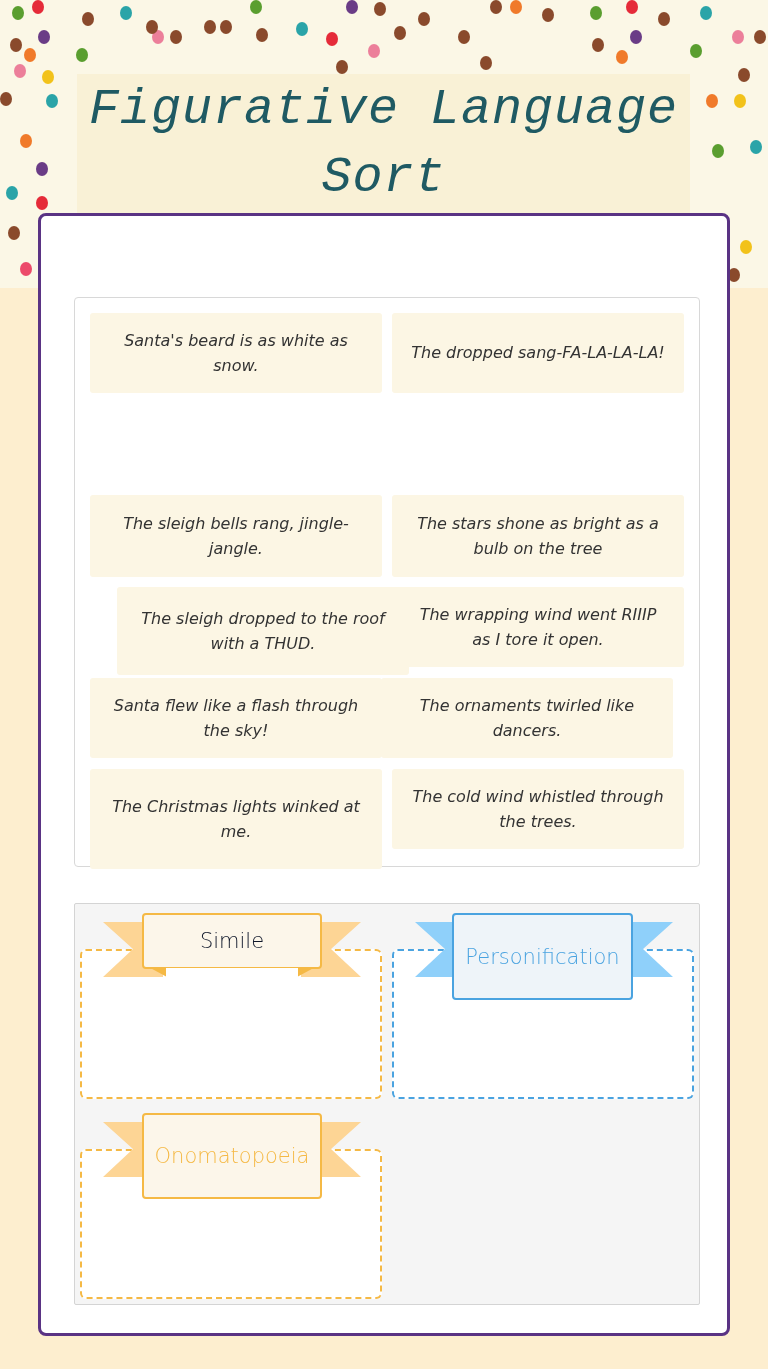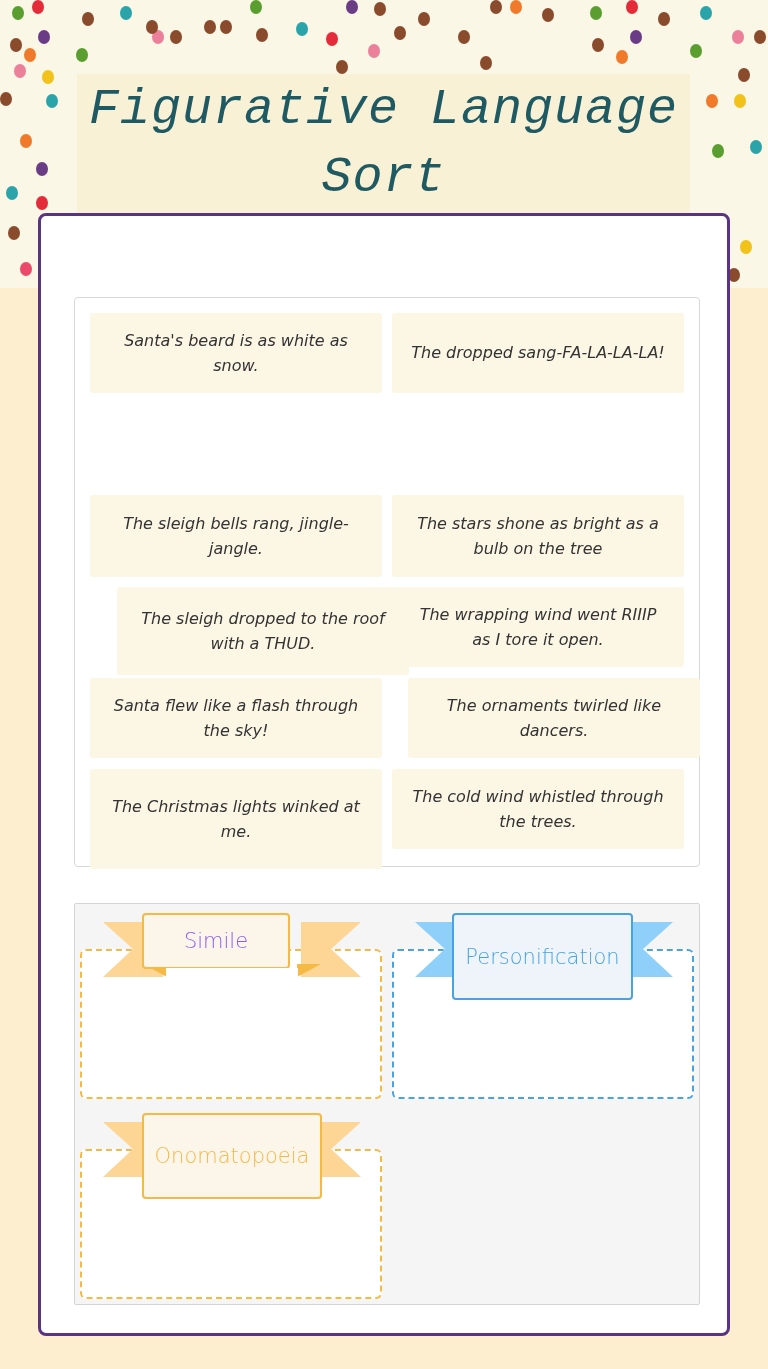--- a/index.html
+++ b/index.html
@@ -127,37 +127,37 @@
 <div class="worksheet">
 
   <div class="cards-panel">
     <div class="card" style="left:15px;top:15px;height:80px;">Santa's beard is as white as snow.</div>
     <div class="card" style="left:317px;top:15px;height:80px;">The dropped sang-FA-LA-LA-LA!</div>
     <div class="card" style="left:317px;top:197px;height:82px;">The stars shone as bright as a bulb on the tree</div>
     <div class="card" style="left:15px;top:197px;height:82px;">The sleigh bells rang, jingle-jangle.</div>
     <div class="card" style="left:15px;top:289px;height:88px;margin-left:27px;">The sleigh dropped to the roof with a THUD.</div>
     <div class="card" style="left:317px;top:289px;height:80px;">The wrapping wind went RIIIP as I tore it open.</div>
     <div class="card" style="left:15px;top:380px;height:80px;">Santa flew like a flash through the sky!</div>
-    <div class="card" style="left:333px;top:380px;height:80px;">The ornaments twirled like dancers.</div>
+    <div class="card" style="left:306px;top:380px;height:80px;">The ornaments twirled like dancers.</div>
     <div class="card" style="left:15px;top:471px;height:100px;">The Christmas lights winked at me.</div>
     <div class="card" style="left:317px;top:471px;height:80px;">The cold wind whistled through the trees.</div>
   </div>
 
   <div class="sort-panel">
 
     <div class="dropzone" style="left:5px;top:45px;border-color:#f5b945;"></div>
     <div class="ribbon" style="left:28px;top:18px;">
       <svg width="258" height="56" viewBox="0 0 258 56">
         <polygon points="0,0 60,0 60,55 0,55 30,27" fill="#fdd595"></polygon>
         <polygon points="258,0 198,0 198,55 258,55 228,27" fill="#fdd595"></polygon>
         <polygon points="40,42 64,42 64,55" fill="#f5b945"></polygon>
         <polygon points="218,42 194,42 194,55" fill="#f5b945"></polygon>
       </svg>
     </div>
-    <div class="label-box" style="left:67px;top:9px;width:148px;height:56px;background:#fcf6ea;border-color:#f5b945;color:#8b5cf6;">Simile</div>
+    <div class="label-box" style="left:67px;top:9px;width:180px;height:56px;background:#fcf6ea;border-color:#f5b945;color:#0f172a;">Simile</div>
     <div style="position:absolute;left:91px;top:64px;width:132px;height:10px;background:#fff;"></div>
 
     <div class="dropzone" style="left:317px;top:45px;border-color:#4aa3e0;"></div>
     <div class="ribbon" style="left:340px;top:18px;">
       <svg width="258" height="56" viewBox="0 0 258 56">
         <polygon points="0,0 60,0 60,55 0,55 30,27" fill="#8fd0fa"></polygon>
         <polygon points="258,0 198,0 198,55 258,55 228,27" fill="#8fd0fa"></polygon>
       </svg>
     </div>
     <div class="label-box" style="left:377px;top:9px;width:181px;height:87px;background:#eef4f9;border-color:#4aa3e0;color:#4aa3e0;">Personification</div>

